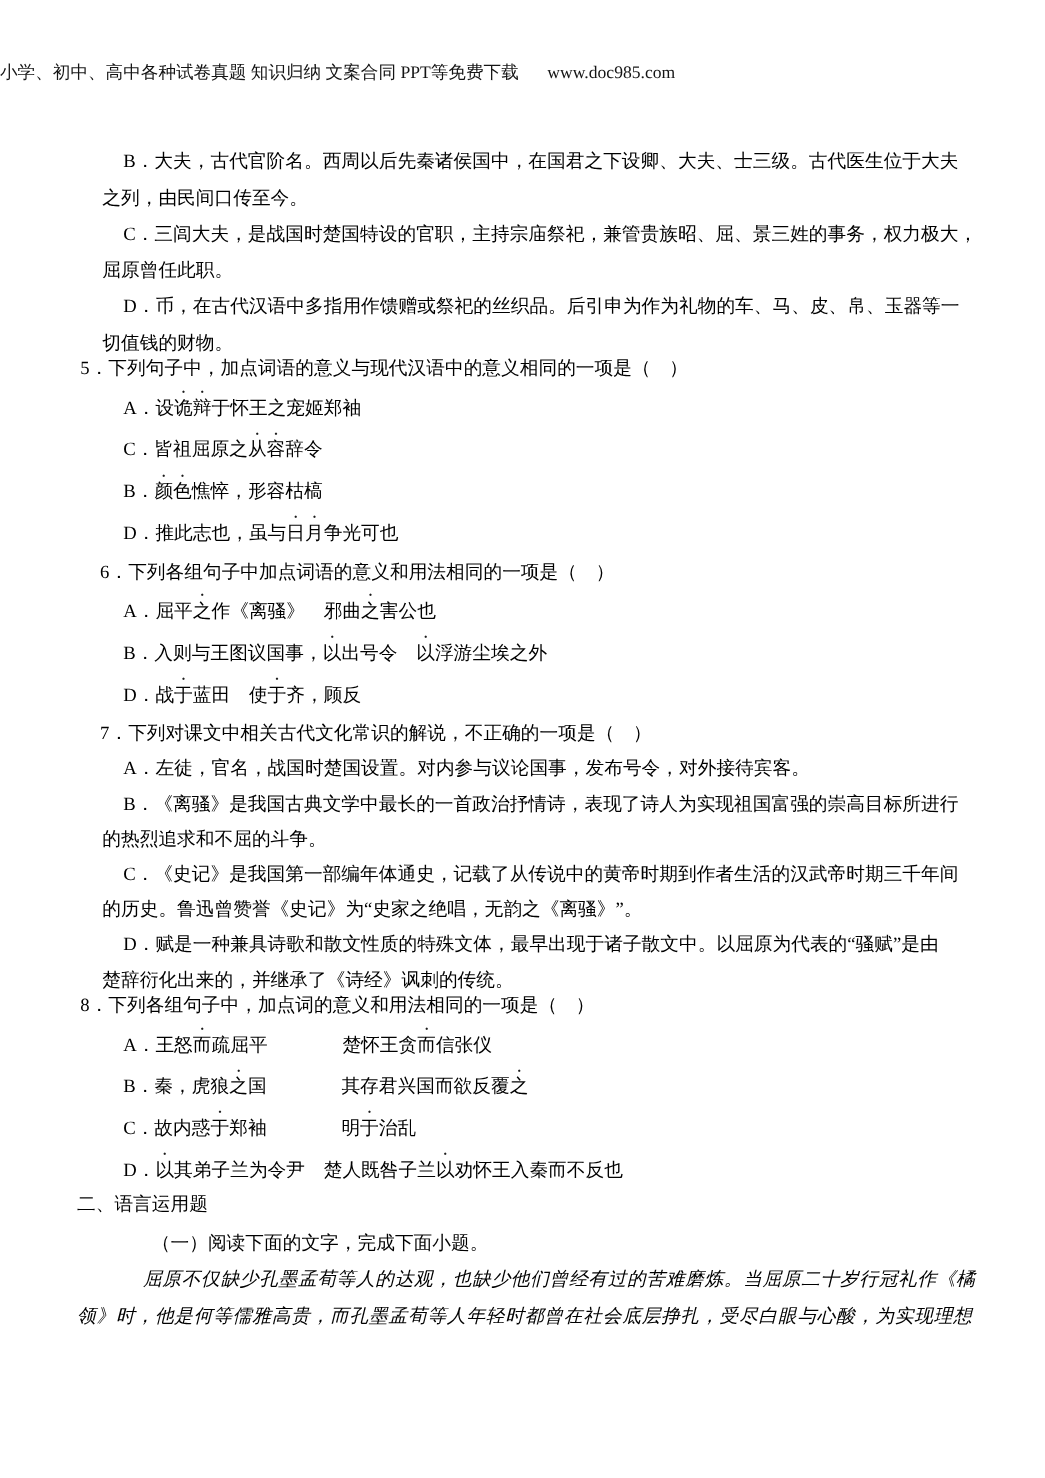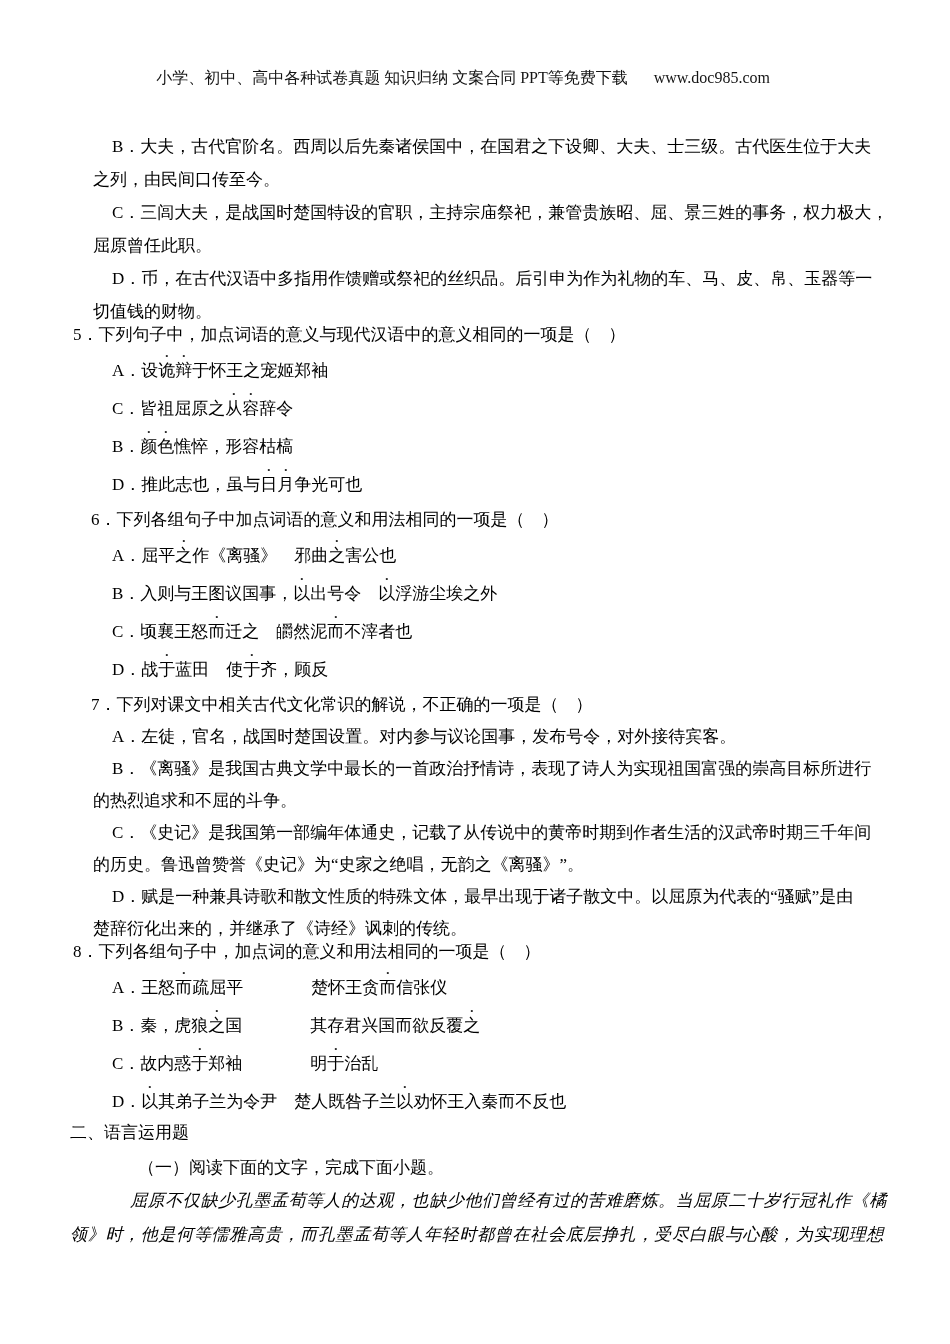--- a/index.html
+++ b/index.html
@@ -3,22 +3,22 @@
 <meta charset="utf-8">
 <style>
   html,body{margin:0;padding:0;}
   body{
     width:950px;height:1344px;background:#ffffff;
     font-family:"Liberation Serif","DejaVu Serif",serif;
     color:#1b1b1b;
   }
   .page{position:relative;width:950px;height:1344px;background:#ffffff;overflow:hidden;}
   .header{
-    position:absolute;top:68px;left:0;width:770px;
-    text-align:right;font-size:16px;white-space:nowrap;color:#141414;
+    position:absolute;top:56px;left:0;width:770px;
+    text-align:left;font-size:16px;white-space:nowrap;color:#141414;
   }
   .hgap{display:inline-block;width:26px;}
   .content{position:absolute;top:130px;left:0;width:950px;}
   .ln{font-size:17px;line-height:33px;white-space:nowrap;color:#000000;}
   
   .opt{padding-left:112px;}
   
   .cont{padding-left:93px;}
   
   .q{padding-left:91px;}
@@ -59,21 +59,20 @@
       <div class="ln opt"><span>D．币，在古代汉语中多指用作馈赠或祭祀的丝织品。后引申为作为礼物的车、马、皮、帛、玉器等一</span></div>
       <div class="ln cont"><span>切值钱的财物。</span></div>
       <div class="ln qt"><span>5．下列句子中，加点词语的意义与现代汉语中的意义相同的一项是（　）</span></div>
       <div class="ln optd"><span>A．设</span><span class="em">诡辩</span><span>于怀王之宠姬郑袖</span></div>
       <div class="ln optd"><span>C．皆祖屈原之</span><span class="em">从容</span><span>辞令</span></div>
       <div class="ln optd"><span>B．</span><span class="em">颜色</span><span>憔悴，形容枯槁</span></div>
       <div class="ln optd"><span>D．推此志也，虽与</span><span class="em">日月</span><span>争光可也</span></div>
       <div class="ln q"><span>6．下列各组句子中加点词语的意义和用法相同的一项是（　）</span></div>
       <div class="ln optd"><span>A．屈平</span><span class="em">之</span><span>作《离骚》　</span><span>邪曲</span><span class="em">之</span><span>害公也</span></div>
       <div class="ln optd"><span>B．入则与王图议国事，</span><span class="em">以</span><span>出号令　</span><span class="em">以</span><span>浮游尘埃之外</span></div>
-      <div class="ln optd"><span>C．顷襄王怒</span><span class="em">而</span><span>迁之　</span><span>皭然泥</span><span class="em">而</span><span>不滓者也</span></div>
       <div class="ln optd"><span>D．战</span><span class="em">于</span><span>蓝田　</span><span>使</span><span class="em">于</span><span>齐，顾反</span></div>
       <div class="ln q"><span>7．下列对课文中相关古代文化常识的解说，不正确的一项是（　）</span></div>
       <div class="ln opt7"><span>A．左徒，官名，战国时楚国设置。对内参与议论国事，发布号令，对外接待宾客。</span></div>
       <div class="ln opt7"><span>B．《离骚》是我国古典文学中最长的一首政治抒情诗，表现了诗人为实现祖国富强的崇高目标所进行</span></div>
       <div class="ln cont7"><span>的热烈追求和不屈的斗争。</span></div>
       <div class="ln opt7"><span>C．《史记》是我国第一部编年体通史，记载了从传说中的黄帝时期到作者生活的汉武帝时期三千年间</span></div>
       <div class="ln cont7"><span>的历史。鲁迅曾赞誉《史记》为“史家之绝唱，无韵之《离骚》”。</span></div>
       <div class="ln opt7"><span>D．赋是一种兼具诗歌和散文性质的特殊文体，最早出现于诸子散文中。以屈原为代表的“骚赋”是由</span></div>
       <div class="ln cont7"><span>楚辞衍化出来的，并继承了《诗经》讽刺的传统。</span></div>
       <div class="ln qt"><span>8．下列各组句子中，加点词的意义和用法相同的一项是（　）</span></div>

